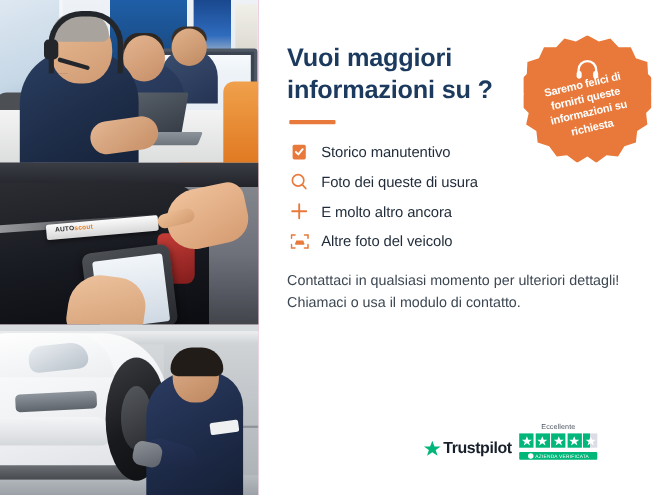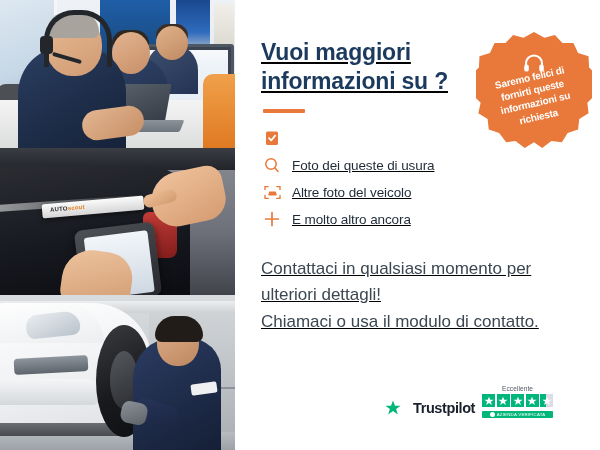--- a/index.html
+++ b/index.html
@@ -11,21 +11,20 @@
     font-family: "Liberation Sans", sans-serif;
     -webkit-font-smoothing: antialiased;
   }
   .poster {
     position: relative;
     width: 600px;
     height: 450px;
     overflow: hidden;
     background: #ec4899;
     display: flex;
-    text-decoration: underline;
   }
 
   
   .photo-col {
     width: 235px;
     height: 450px;
     flex: 0 0 235px;
     display: flex;
     flex-direction: column;
     position: relative;
@@ -343,31 +342,31 @@
   }
   .feat-label {
     font-size: 13.5px; color: #1f2b38; letter-spacing: -0.1px;
   }
 
   .phone {
     margin-top: 19px;
     font-size: 15px; font-weight: bold; color: #1b3a5e; letter-spacing: -0.25px;
   }
   .subtext {
-    margin-top: 23px;
-    font-size: 17px; color: #3c4752; line-height: 1.55;
+    margin-top: 12px;
+    font-size: 13px; color: #3c4752; line-height: 1.55;
   }
 
   
   .trust {
     position: absolute;
     left: 150px; bottom: 32px;
     display: flex; align-items: flex-end; gap: 7px;
   }
-  .tp-logo { display: flex; align-items: center; gap: 12px; padding-bottom: 2px; }
+  .tp-logo { display: flex; align-items: center; gap: 2px; padding-bottom: 2px; }
   .tp-name { font-size: 14.5px; font-weight: bold; color: #18202b; letter-spacing: -0.4px; }
   .tp-rating { display: flex; flex-direction: column; align-items: center; gap: 2px; }
   .tp-excellent { font-size: 6.5px; color: #4d5560; letter-spacing: .1px; }
   .tp-stars { display: flex; gap: 1.5px; }
   .tp-star {
     width: 13px; height: 13px; background: #00b67a;
     display: flex; align-items: center; justify-content: center;
   }
   .tp-star.half { background: linear-gradient(90deg,#00b67a 50%,#dcdce6 50%); }
   .tp-verified {
@@ -500,51 +499,52 @@
 
     <ul class="features">
 
       <li class="feature">
         <span class="feat-icon">
           <svg width="14" height="16" viewBox="0 0 14 16">
             <rect x="1" y="1.5" width="12" height="13.5" rx="1.6" fill="#e8793a"></rect>
             <path d="M4 8.2 L6.2 10.4 L10.2 5.6" stroke="#ffffff" stroke-width="1.7" fill="none" stroke-linecap="round" stroke-linejoin="round"></path>
           </svg>
         </span>
+        <span class="feat-label">Storico manutentivo</span>
       </li>
 
 
       <li class="feature">
         <span class="feat-icon">
           <svg width="16" height="16" viewBox="0 0 16 16">
             <circle cx="7" cy="7" r="5.2" stroke="#e8793a" stroke-width="1.5" fill="none"></circle>
             <path d="M10.8 10.8 L14 14.4" stroke="#e8793a" stroke-width="1.5" stroke-linecap="round"></path>
           </svg>
         </span>
         <span class="feat-label">Foto dei queste di usura</span>
       </li>
 
       <li class="feature">
         <span class="feat-icon">
+          <svg width="16" height="16" viewBox="0 0 16 16">
+            <path d="M8 1.6 V14.4 M1.6 8 H14.4" stroke="#e8793a" stroke-width="1.7" stroke-linecap="round"></path>
+          </svg>
+        </span>
+        <span class="feat-label">E molto altro ancora</span>
+      </li>
+
+      <li class="feature">
+        <span class="feat-icon">
           <svg width="17" height="15" viewBox="0 0 17 15">
             <path d="M1 4.6 V1.6 H4.2 M12.8 1.6 H16 V4.6 M16 10.4 V13.4 H12.8 M4.2 13.4 H1 V10.4" stroke="#e8793a" stroke-width="1.4" fill="none" stroke-linecap="round"></path>
             <path d="M4.4 9.3 L5.3 6.6 H11.7 L12.6 9.3 Z" fill="#e8793a"></path>
             <rect x="4.2" y="9" width="8.6" height="1.5" rx="0.7" fill="#e8793a"></rect>
           </svg>
         </span>
         <span class="feat-label">Altre foto del veicolo</span>
-      </li>
-
-      <li class="feature">
-        <span class="feat-icon">
-          <svg width="16" height="16" viewBox="0 0 16 16">
-            <path d="M8 1.6 V14.4 M1.6 8 H14.4" stroke="#e8793a" stroke-width="1.7" stroke-linecap="round"></path>
-          </svg>
-        </span>
-        <span class="feat-label">E molto altro ancora</span>
       </li>
     </ul>
 
 
     <div class="subtext">
       <div>Contattaci in qualsiasi momento per ulteriori dettagli!</div>
       <div>Chiamaci o usa il modulo di contatto.</div>
     </div>
 
     <div class="trust">

